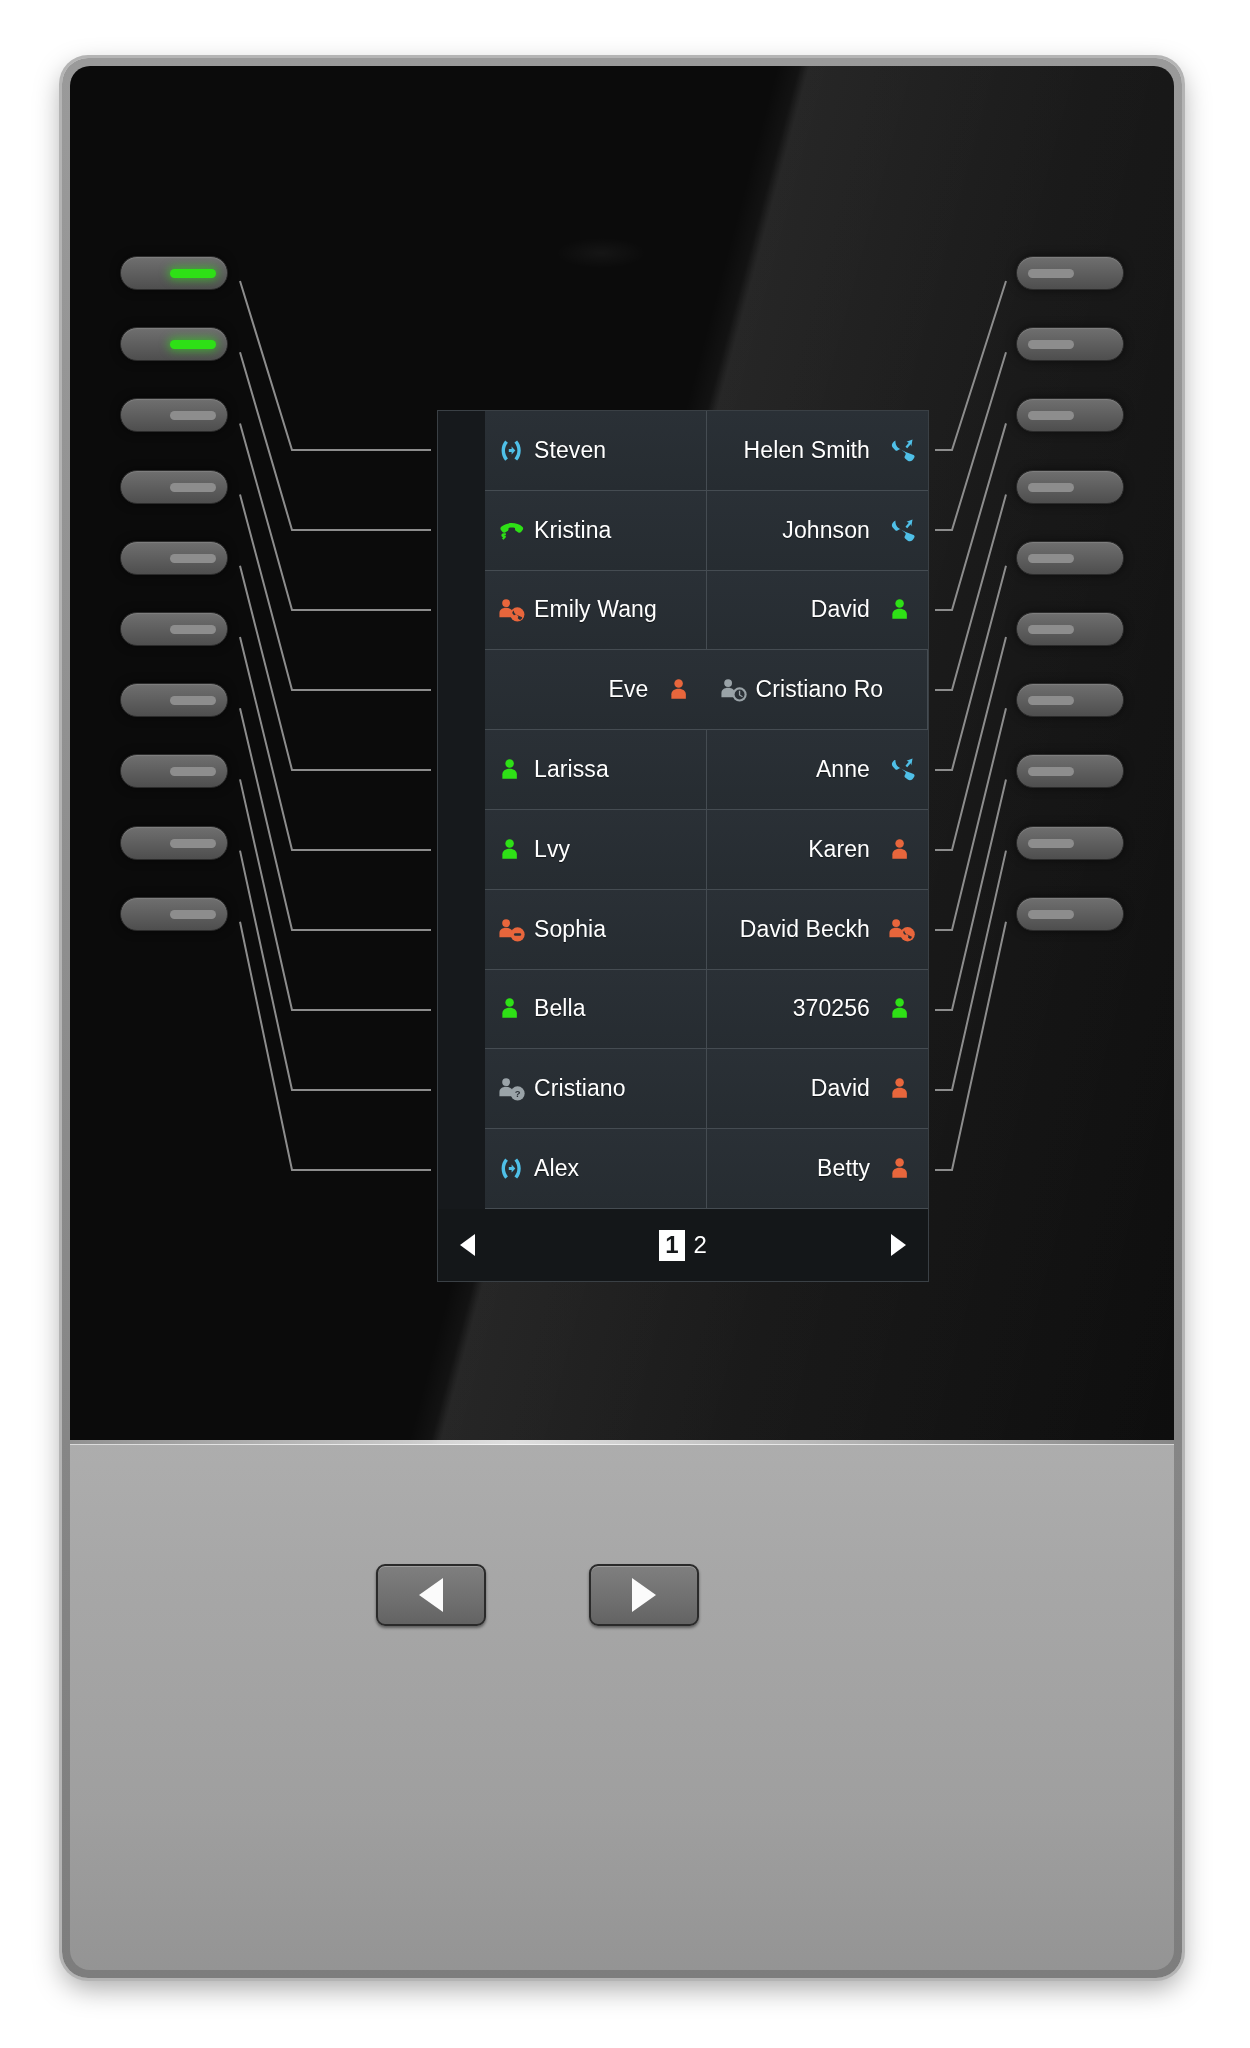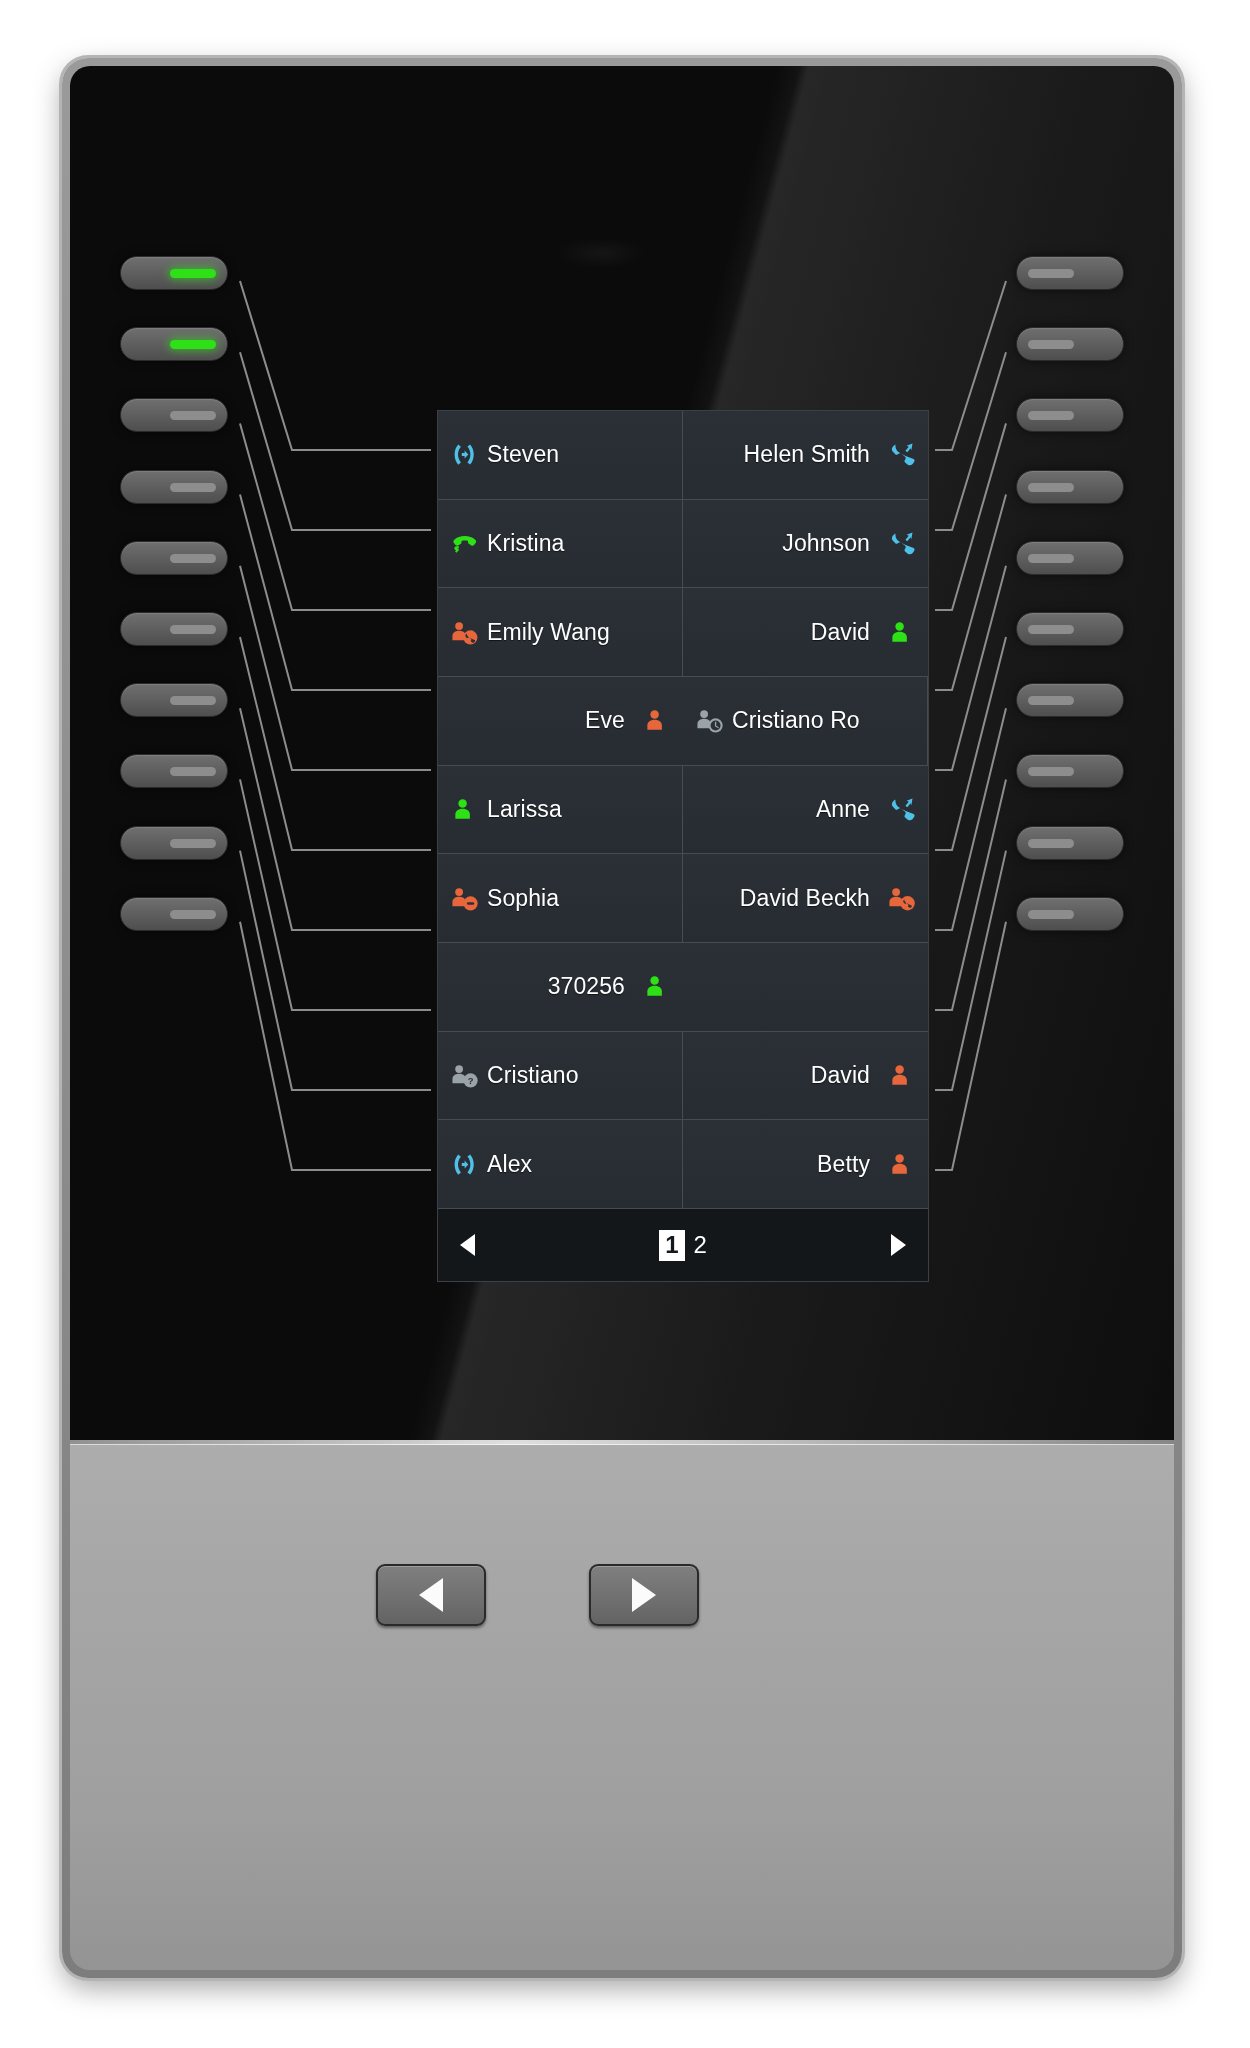--- a/index.html
+++ b/index.html
@@ -55,20 +55,21 @@
     background:#16191c;
     border:1px solid #3a4045;
     display:flex; flex-direction:column;
   }
   #lcd-rows { flex: 1 1 auto; display:flex; flex-direction:column; }
   .lcd-row {
     flex:1 1 0;
     display:flex;
     border-bottom:1px solid #454c52;
     background: linear-gradient(180deg,#2a3036 0%, #262c31 100%);
+    margin-left: 47px;
   }
   .lcd-cell {
     width:50%;
     display:flex; align-items:center;
     padding: 0 13px;
     position:relative;
     overflow:hidden;
   }
   .lcd-cell.left { border-right:1px solid #454c52; justify-content:flex-start; gap:9px; }
   .lcd-cell.right { justify-content:flex-end; gap:18px; }
@@ -318,20 +319,40 @@
               <g fill="#4fc0e8" transform="translate(0,0) scale(1) rotate(0,12,12)">
                 <path d="M6.6 3.2c-.9.5-1.8 1.2-2.5 2.1-1 1.3-.8 3.1.3 4.3l2.1 2.2c.5.5 1.3.6 1.9.2l1.5-1c.5-.3 1.2-.3 1.7.1l3.6 2.9c.5.4.7 1.1.4 1.7l-.8 1.6c-.3.6-.1 1.4.4 1.8l2.4 1.9c1.3.9 3 .7 4.1-.4.8-.8 1.4-1.7 1.8-2.7.3-.7 0-1.5-.7-1.9C18.2 14.2 13 12.7 9 9.6 6.3 7.5 6.6 3.2 6.6 3.2z"></path>
               </g>
               <path fill="#4fc0e8" d="M21.8 2.2l-5.3 2.1 2.0.8-3.0 3.5 1.6 1.3 3.0-3.5.6 2.0z"></path>
             </svg>
           </div>
         </div>
         <div class="lcd-row">
           <div class="lcd-cell left">
             <svg class="ico" viewBox="0 0 24 24">
+              <g fill="#2ee016" transform="translate(2.5,1) scale(0.92)">
+                <circle cx="8.5" cy="6.2" r="4.1"></circle>
+                <path d="M8.5 11.2c-4.2 0-7 2.4-7 5.3V21h14v-4.5c0-2.9-2.8-5.3-7-5.3z"></path>
+              </g>
+            </svg>
+            <span class="lcd-label">Lvy</span>
+          </div>
+          <div class="lcd-cell right">
+            <span class="lcd-label">Karen</span>
+            <svg class="ico" viewBox="0 0 24 24">
+              <g fill="#e8663c" transform="translate(2.5,1) scale(0.92)">
+                <circle cx="8.5" cy="6.2" r="4.1"></circle>
+                <path d="M8.5 11.2c-4.2 0-7 2.4-7 5.3V21h14v-4.5c0-2.9-2.8-5.3-7-5.3z"></path>
+              </g>
+            </svg>
+          </div>
+        </div>
+        <div class="lcd-row">
+          <div class="lcd-cell left">
+            <svg class="ico" viewBox="0 0 24 24">
               <g fill="#e8663c" transform="translate(0,1) scale(0.85)">
                 <circle cx="8.5" cy="6.2" r="4.1"></circle>
                 <path d="M8.5 11.2c-4.2 0-7 2.4-7 5.3V21h14v-4.5c0-2.9-2.8-5.3-7-5.3z"></path>
               </g>
               <circle cx="17.4" cy="16.4" r="6.3" fill="#e8663c"></circle>
               <rect x="14.2" y="15.3" width="6.4" height="2.2" rx="1.1" fill="#2a3036"></rect>
             </svg>
             <span class="lcd-label">Sophia</span>
           </div>
           <div class="lcd-cell right">
@@ -341,20 +362,29 @@
                 <circle cx="8.5" cy="6.2" r="4.1"></circle>
                 <path d="M8.5 11.2c-4.2 0-7 2.4-7 5.3V21h14v-4.5c0-2.9-2.8-5.3-7-5.3z"></path>
               </g>
               <circle cx="17.4" cy="16.2" r="6.4" fill="#e8663c"></circle>
               <path fill="#2a3036" d="M14.6 12.8c-.4.3-.7.6-.9 1.0-.3.6-.2 1.3.2 1.8l.8.9c.2.2.5.2.7.1l.6-.4c.2-.1.5-.1.6 0l1.4 1.1c.2.2.2.5.1.7l-.3.6c-.1.2 0 .5.2.7l.9.7c.5.4 1.2.3 1.6-.1.3-.3.5-.6.7-1.0.1-.3 0-.6-.3-.7-1.3-.6-3.3-1.3-4.9-2.4-1.1-.8-1.4-1.9-1.4-2.0z"></path>
               <path fill="#2a3036" d="M20.6 11.3l1.1-.6M21.6 13.0l1.2-.1M20.0 9.9l.7-1.1" stroke="#2a3036" stroke-width="0"></path>
             </svg>
           </div>
         </div>
         <div class="lcd-row">
+          <div class="lcd-cell left">
+            <svg class="ico" viewBox="0 0 24 24">
+              <g fill="#2ee016" transform="translate(2.5,1) scale(0.92)">
+                <circle cx="8.5" cy="6.2" r="4.1"></circle>
+                <path d="M8.5 11.2c-4.2 0-7 2.4-7 5.3V21h14v-4.5c0-2.9-2.8-5.3-7-5.3z"></path>
+              </g>
+            </svg>
+            <span class="lcd-label">Bella</span>
+          </div>
           <div class="lcd-cell right">
             <span class="lcd-label">370256</span>
             <svg class="ico" viewBox="0 0 24 24">
               <g fill="#2ee016" transform="translate(2.5,1) scale(0.92)">
                 <circle cx="8.5" cy="6.2" r="4.1"></circle>
                 <path d="M8.5 11.2c-4.2 0-7 2.4-7 5.3V21h14v-4.5c0-2.9-2.8-5.3-7-5.3z"></path>
               </g>
             </svg>
           </div>
         </div>

